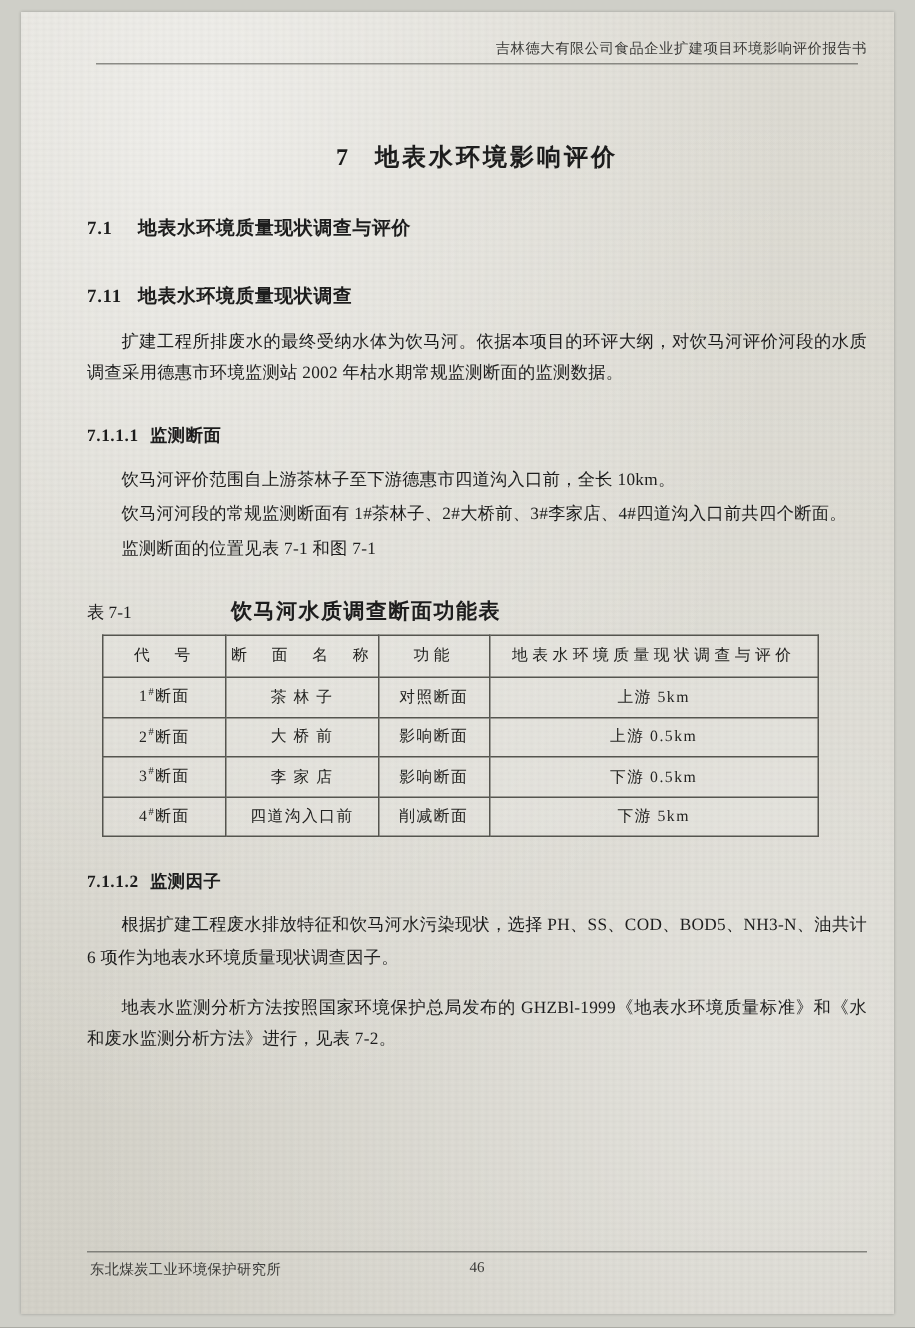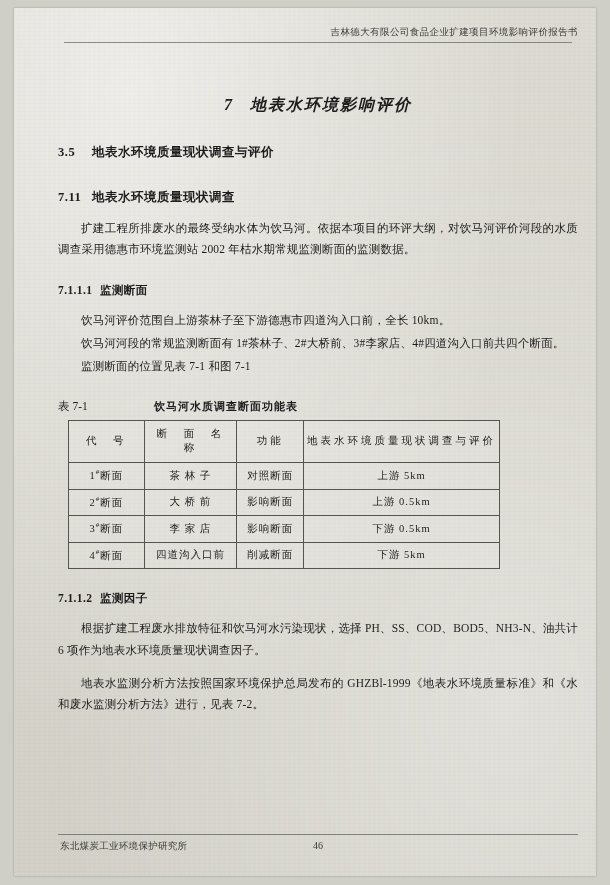--- a/index.html
+++ b/index.html
@@ -66,21 +66,20 @@
     opacity: 0.75;
   }
 
   
   .chapter-title {
     margin-top: 52px;
     text-align: center;
     font-size: 16px;
     font-weight: bold;
     letter-spacing: 2px;
-    font-style: italic;
   }
   .chapter-title .num { margin-right: 16px; }
 
   h2.sec {
     font-size: 12.5px;
     font-weight: bold;
     margin: 28px 0 0 0;
     letter-spacing: 0.5px;
   }
   h2.sec .num { display: inline-block; width: 34px; }
@@ -106,28 +105,28 @@
   
   .table-caption {
     display: flex;
     align-items: center;
     margin: 22px 0 6px 0;
     font-size: 11.5px;
   }
   .table-caption .label { width: 96px; }
   .table-caption .title {
     font-weight: bold;
-    font-size: 11px;
+    font-size: 14px;
     letter-spacing: 1px;
   }
 
   
   table.data {
     border-collapse: collapse;
-    width: 432px;
+    width: 478px;
     margin-left: 10px;
     font-size: 10.5px;
     background: rgba(255,255,255,0.12);
   }
   table.data th, table.data td {
     border: 1px solid #55554f;
     text-align: center;
     padding: 5px 2px 6px 2px;
     letter-spacing: 1px;
     color: #232321;
@@ -179,21 +178,21 @@
       <div class="header">
         <span>吉林德大有限公司食品企业扩建项目环境影响评价报告书</span>
         <div class="header-rule"></div>
       </div>
 
       <div class="chapter-title">
         <span class="num">7</span><span>地表水环境影响评价</span>
       </div>
 
       <h2 class="sec">
-        <span class="num">3.5</span><span>地表水环境质量现状调查与评价</span>
+        <span class="num">7.1</span><span>地表水环境质量现状调查与评价</span>
       </h2>
 
       <h2 class="sec">
         <span class="num">7.11</span><span>地表水环境质量现状调查</span>
       </h2>
 
       <p class="body">扩建工程所排废水的最终受纳水体为饮马河。依据本项目的环评大纲，对饮马河评价河段的水质调查采用德惠市环境监测站 2002 年枯水期常规监测断面的监测数据。</p>
 
       <h3 class="sub">
         <span class="num">7.1.1.1</span><span>监测断面</span>

